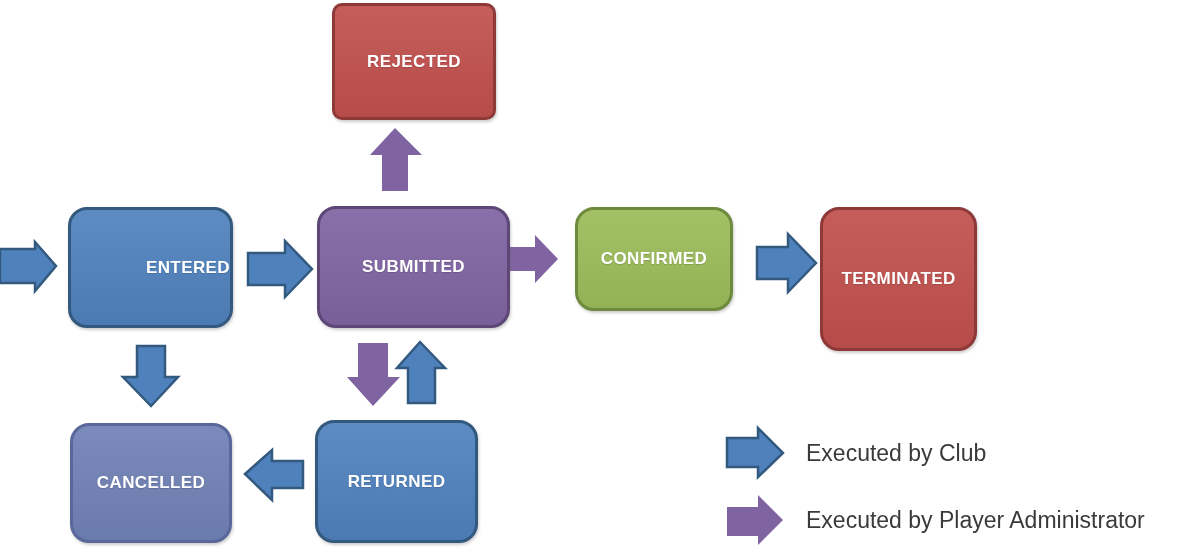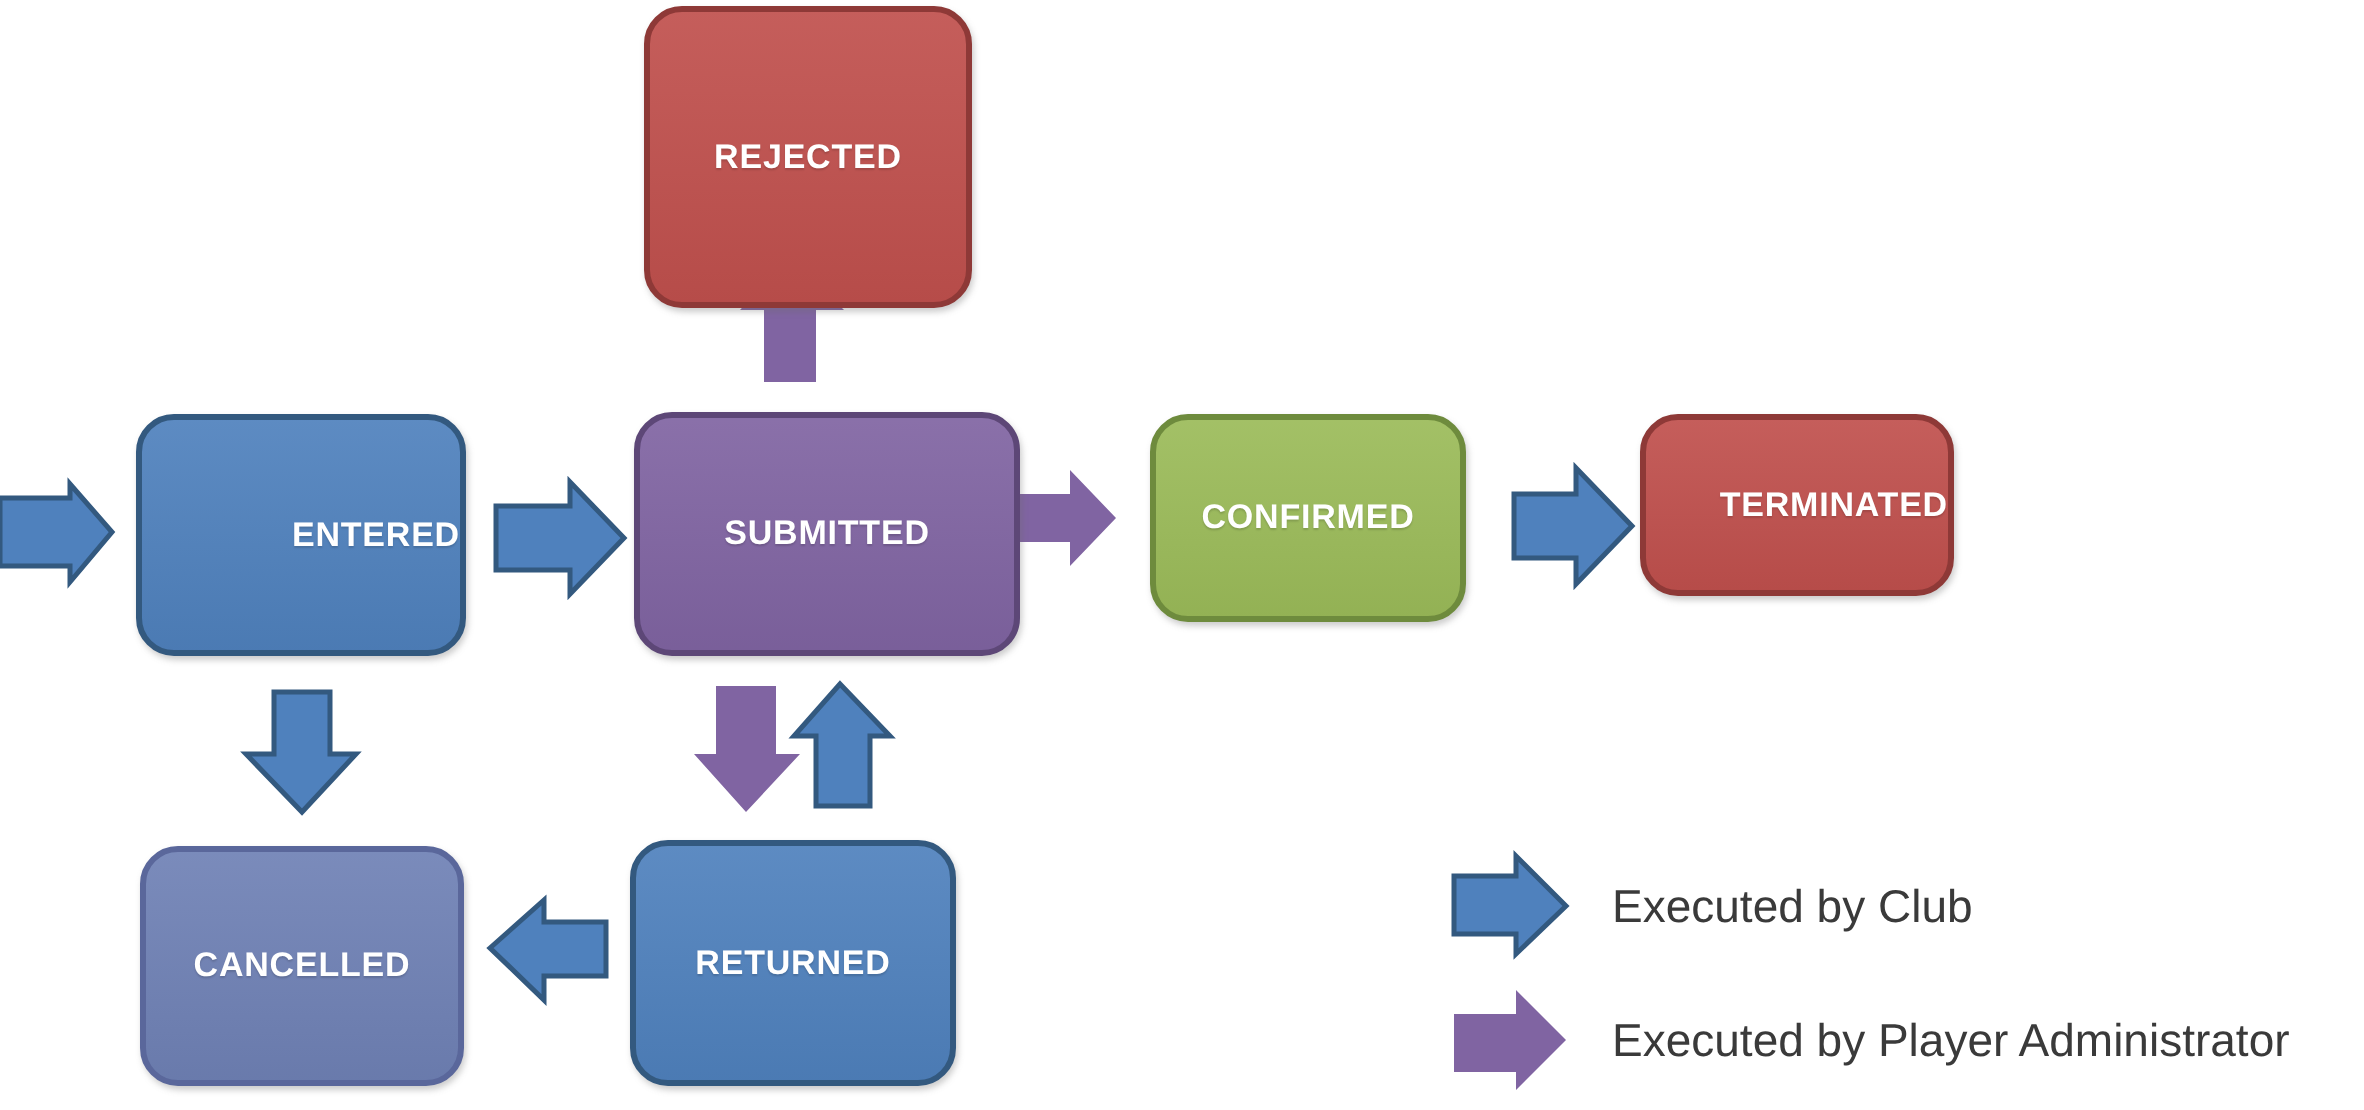--- a/index.html
+++ b/index.html
@@ -61,37 +61,37 @@
     <polygon class="stroked" points="245,474 272,450 272,461 303,461 303,488 272,488 272,500" style="fill: rgb(79, 129, 189); stroke: rgb(51, 89, 127);"></polygon>
 
     <polygon points="395,128 422,155 408,155 408,191 382,191 382,155 370,155" style="fill: rgb(128, 100, 162);"></polygon>
     <polygon points="502,247 535,247 535,235 558,259 535,283 535,271 502,271" style="fill: rgb(128, 100, 162);"></polygon>
     <polygon points="358,343 388,343 388,377 400,377 373,406 347,377 358,377" style="fill: rgb(128, 100, 162);"></polygon>
 
     <polygon class="stroked" points="727,438 758,438 758,428 783,453 758,477 758,467 727,467" style="fill: rgb(79, 129, 189); stroke: rgb(51, 89, 127);"></polygon>
     <polygon points="727,507 758,507 758,495 783,520 758,545 758,536 727,536" style="fill: rgb(128, 100, 162);"></polygon>
   </svg>
 
-  <div class="node" style="left: 322px; top: 3px; width: 164px; height: 151px; background-color: rgb(192, 80, 77); border-color: rgb(142, 57, 55); color: rgb(255, 255, 255);">
+  <div class="node" style="left: 332px; top: 3px; width: 164px; height: 117px; background-color: rgb(192, 80, 77); border-color: rgb(142, 57, 55); color: rgb(255, 255, 255); border-radius: 10px;">
     <span class="node-label">REJECTED</span>
   </div>
 
   <div class="node" style="left: 68px; top: 207px; width: 165px; height: 121px; background-color: rgb(79, 129, 189); border-color: rgb(51, 89, 127); color: rgb(255, 255, 255); justify-content: flex-end;">
     <span class="node-label">ENTERED</span>
   </div>
 
   <div class="node" style="left: 317px; top: 206px; width: 193px; height: 122px; background-color: rgb(128, 100, 162); border-color: rgb(93, 71, 119); color: rgb(255, 255, 255);">
     <span class="node-label">SUBMITTED</span>
   </div>
 
   <div class="node" style="left: 575px; top: 207px; width: 158px; height: 104px; background-color: rgb(155, 187, 89); border-color: rgb(110, 139, 61); color: rgb(255, 255, 255);">
     <span class="node-label">CONFIRMED</span>
   </div>
 
-  <div class="node" style="left: 820px; top: 207px; width: 157px; height: 91px; background-color: rgb(192, 80, 77); border-color: rgb(142, 57, 55); color: rgb(255, 255, 255); justify-content: flex-end;">
+  <div class="node" style="left: 820px; top: 207px; width: 157px; height: 144px; background-color: rgb(192, 80, 77); border-color: rgb(142, 57, 55); color: rgb(255, 255, 255);">
     <span class="node-label">TERMINATED</span>
   </div>
 
   <div class="node" style="left: 70px; top: 423px; width: 162px; height: 120px; background-color: rgb(111, 129, 181); border-color: rgb(90, 103, 155); color: rgb(255, 255, 255);">
     <span class="node-label">CANCELLED</span>
   </div>
 
   <div class="node" style="left: 315px; top: 420px; width: 163px; height: 123px; background-color: rgb(79, 129, 189); border-color: rgb(51, 89, 127); color: rgb(255, 255, 255);">
     <span class="node-label">RETURNED</span>
   </div>

